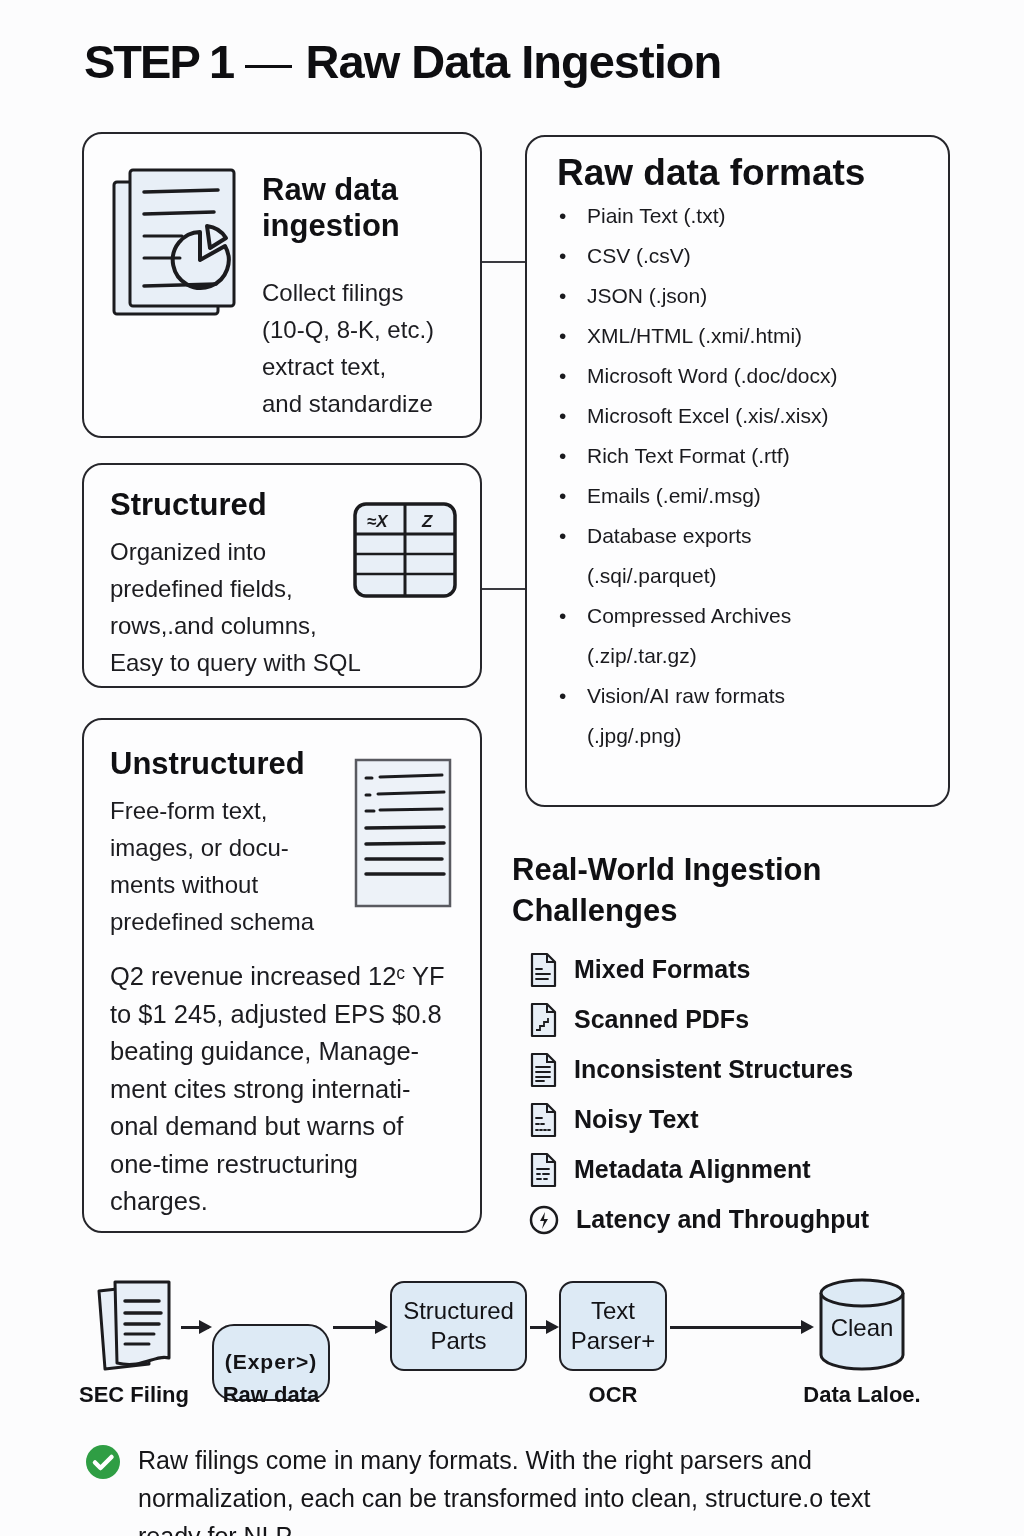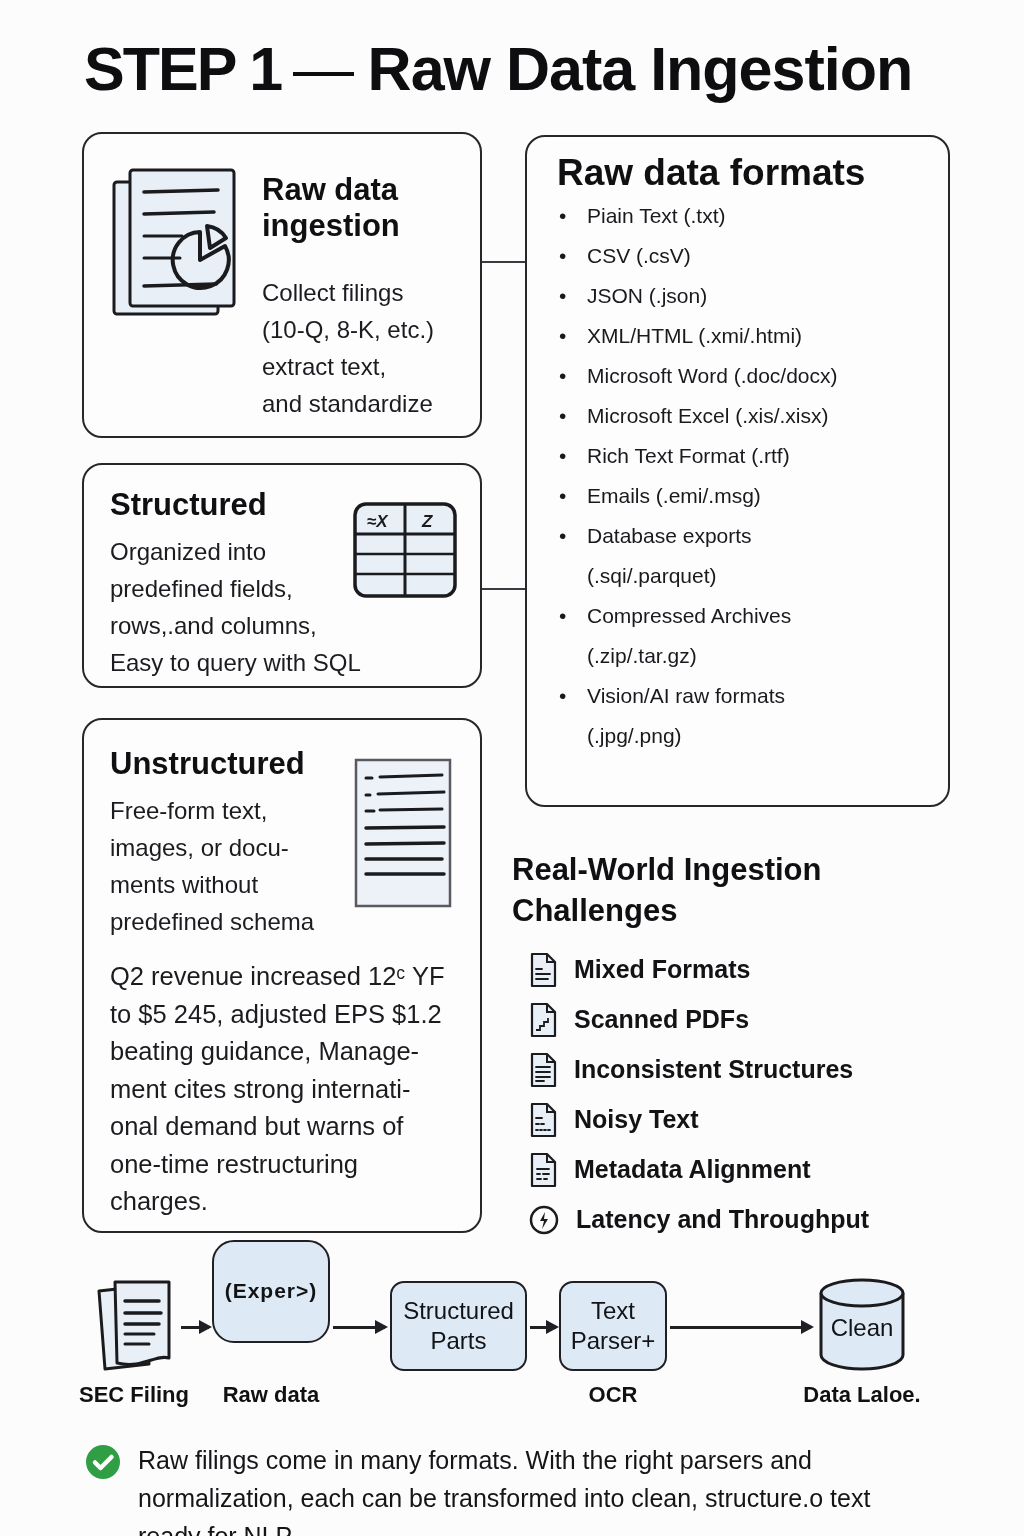--- a/index.html
+++ b/index.html
@@ -1,18 +1,18 @@
 <!DOCTYPE html>
 <html><head>
 <meta charset="utf-8">
 <style>
   *{box-sizing:border-box;margin:0;padding:0}
   html,body{width:1024px;height:1536px}
   body{position:relative;background:#fcfcfd;font-family:"Liberation Sans",sans-serif;color:#17171a;overflow:hidden}
-  .page-title{position:absolute;left:84px;top:34px;font-size:61px;letter-spacing:-.5px;color:#0e0e11}
+  .page-title{position:absolute;left:84px;top:34px;font-size:47px;letter-spacing:-.5px;color:#0e0e11}
   .page-title .step{font-weight:900;letter-spacing:-2px}
   .page-title .sep{font-weight:400;margin:0 14px 0 12px}
   .page-title .rest{font-weight:700;letter-spacing:-1px}
   .card{position:absolute;border:2.5px solid #26262b;border-radius:20px;background:#fdfdfe}
   .card-title{position:absolute;font-weight:800;font-size:31px;line-height:1.16;color:#101013;white-space:pre-line}
   .card-body{position:absolute;font-size:24px;line-height:37px;color:#1c1c20;white-space:pre-line}
   .quote{position:absolute;font-size:25.5px;line-height:37.5px;color:#1c1c20;white-space:pre-line}
   .connector{position:absolute;height:2px;background:#3a3a40}
   .fmt-title{position:absolute;left:557px;top:152px;font-size:37px;font-weight:800;color:#101013}
   .fmt-list{position:absolute;left:557px;top:196px;width:380px;list-style:none}
@@ -92,21 +92,21 @@
     <line class="ln" x1="12" y1="70" x2="90" y2="69" stroke-width="3.5"></line>
     <line class="ln" x1="12" y1="86" x2="90" y2="85" stroke-width="3.5"></line>
     <line class="ln" x1="12" y1="101" x2="88" y2="101" stroke-width="3.5"></line>
     <line class="ln" x1="12" y1="116" x2="90" y2="116" stroke-width="3.5"></line>
   </svg>
   <div class="card-body" style="left:26px;top:72px">Free-form text,
 images, or docu-
 ments without
 predefined schema</div>
   <div class="quote" style="left:26px;top:238px">Q2 revenue increased 12ᶜ YF
-to $5 245, adjusted EPS $1.2
+to $1 245, adjusted EPS $0.8
 beating guidance, Manage-
 ment cites strong internati-
 onal demand but warns of
 one-time restructuring
 charges.</div>
 </div>
 
 <div class="connector" style="left:482px;top:261px;width:45px"></div>
 <div class="connector" style="left:482px;top:588px;width:45px"></div>
 
@@ -196,21 +196,21 @@
   <path d="M7 15 L52 10 L57 88 L13 93 Z" fill="#e8eff7" stroke="#1b1b1e" stroke-width="3" stroke-linejoin="round"></path>
   <path d="M23 6 H77 V82 C63 78 51 93 25 87 Z" fill="#e8eff7" stroke="#1b1b1e" stroke-width="3" stroke-linejoin="round"></path>
   <line class="ln" x1="33" y1="25" x2="67" y2="25" stroke-width="3.5"></line>
   <line class="ln" x1="33" y1="37" x2="69" y2="37" stroke-width="3.5"></line>
   <line class="ln" x1="33" y1="48" x2="67" y2="48" stroke-width="3.5"></line>
   <line class="ln" x1="33" y1="58" x2="62" y2="58" stroke-width="3"></line>
   <line class="ln" x1="33" y1="68" x2="57" y2="68" stroke-width="3"></line>
 </svg>
 <div class="arrow" style="left:181px;top:1326px;width:28px"></div>
 
-<div class="flow-shape pill" style="left:212px;top:1240px;width:118px;height:103px">(Exper&gt;)</div>
+<div class="flow-shape pill" style="left:212px;top:1324px;width:118px;height:77px">(Exper&gt;)</div>
 <div class="arrow" style="left:333px;top:1326px;width:52px"></div>
 
 <div class="flow-shape rbox" style="left:390px;top:1281px;width:137px;height:90px">Structured
 Parts</div>
 <div class="arrow" style="left:530px;top:1326px;width:26px"></div>
 
 <div class="flow-shape rbox" style="left:559px;top:1281px;width:108px;height:90px">Text
 Parser+</div>
 <div class="arrow" style="left:670px;top:1326px;width:141px"></div>
 

